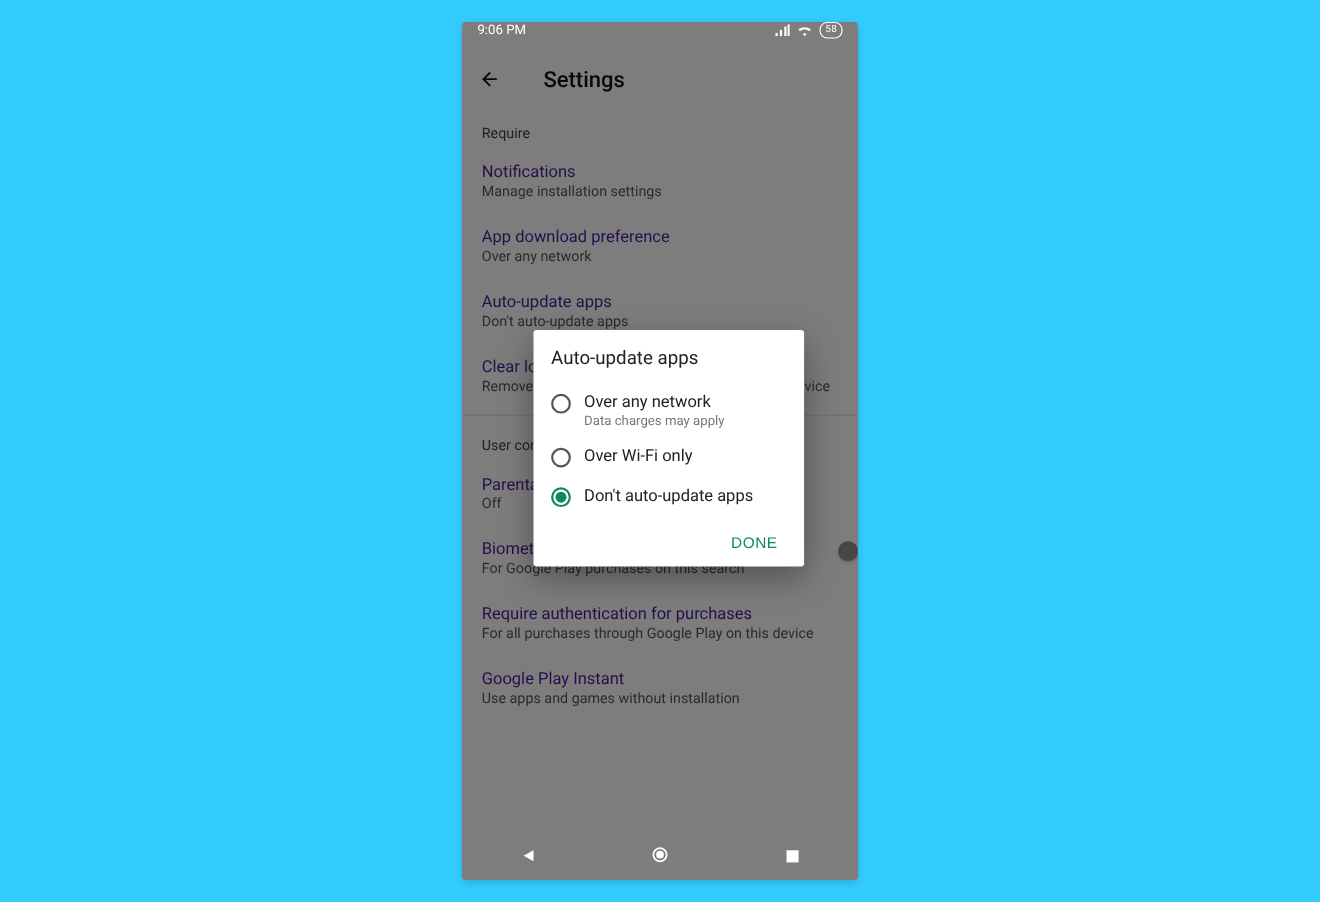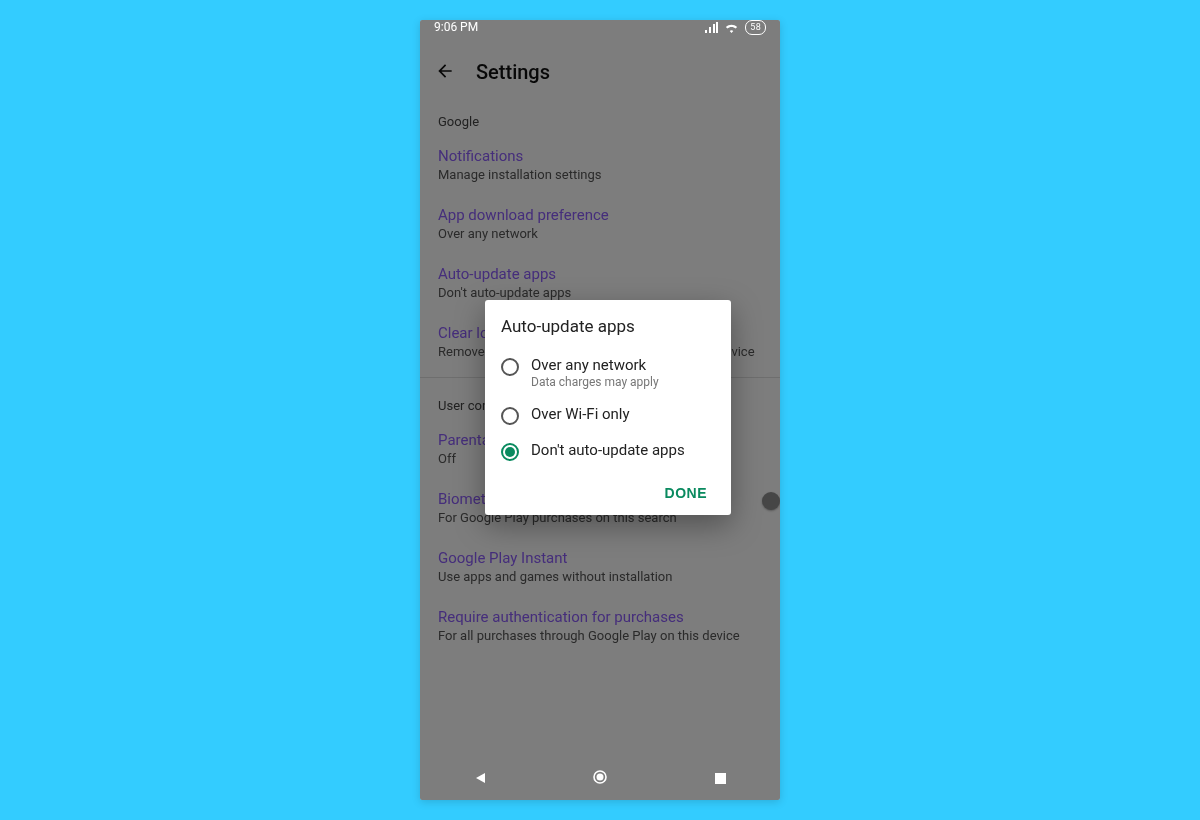--- a/index.html
+++ b/index.html
@@ -54,22 +54,22 @@
     border-radius: 7px;
     padding: 0 4px;
     height: 13px;
     font-size: 9px;
     line-height: 13px;
     letter-spacing: 0.3px;
   }
   
   .appbar {
     display: flex;
-    align-items: flex-start;
-    gap: 20px;
+    align-items: center;
+    gap: 38px;
     padding: 14px 16px 12px 14px;
   }
   .appbar .title {
     font-size: 20px;
     font-weight: 500;
     color: #111;
   }
   .back-arrow {
     width: 22px; height: 22px;
     display:flex; align-items:center; justify-content:center;
@@ -82,21 +82,21 @@
   .section-label {
     padding: 14px 18px 6px;
     font-size: 13px;
     color: #444;
   }
   .row {
     padding: 12px 18px 12px;
   }
   .row .row-title {
     font-size: 15px;
-    color: #8b5cf6;
+    color: #4c1d95;
   }
   .row .row-sub {
     font-size: 13px;
     color: #555;
     margin-top: 2px;
   }
   .divider {
     height: 1px;
     background: #ddd;
     margin: 6px 0;
@@ -181,21 +181,21 @@
     color: #777;
     margin-top: 1px;
   }
   .dialog-actions {
     display:flex;
     justify-content:flex-end;
     padding-top: 10px;
   }
   .done-btn {
     font-size: 14px;
-    font-weight: 700;
+    font-weight: 400;
     letter-spacing: 0.5px;
     color: #0a8a5f;
     padding: 6px 8px;
     background: none;
     border: none;
     cursor: pointer;
   }
 </style>
 </head>
 <body>
@@ -226,21 +226,21 @@
     <span class="back-arrow">
       <svg width="20" height="20" viewBox="0 0 24 24">
           <path d="M20 11H7.8l5.6-5.6L12 4l-8 8 8 8 1.4-1.4L7.8 13H20z" fill="#111"></path>
         </svg>
     </span>
     <span class="title">Settings</span>
   </div>
 
   <div class="content">
 
-    <div class="section-label">Google</div>
+    <div class="section-label">Require</div>
 
     <div class="row">
       <div class="row-title">Notifications</div>
       <div class="row-sub">Manage installation settings</div>
     </div>
 
     <div class="row">
       <div class="row-title">App download preference</div>
       <div class="row-sub">Over any network</div>
     </div>
@@ -266,27 +266,27 @@
 
     <div class="row">
       <span class="toggle">
         <span class="toggle-track"><span class="toggle-thumb"></span></span>
       </span>
       <div class="row-title">Biometric authentication</div>
       <div class="row-sub">For Google Play purchases on this search</div>
     </div>
 
     <div class="row">
+      <div class="row-title">Require authentication for purchases</div>
+      <div class="row-sub">For all purchases through Google Play on this device</div>
+    </div>
+
+    <div class="row">
       <div class="row-title">Google Play Instant</div>
       <div class="row-sub">Use apps and games without installation</div>
-    </div>
-
-    <div class="row">
-      <div class="row-title">Require authentication for purchases</div>
-      <div class="row-sub">For all purchases through Google Play on this device</div>
     </div>
 
   </div>
 
   <div class="dimmer"></div>
 
   <div class="dialog">
     <div class="dialog-title">Auto-update apps</div>
 
     <div class="option">

